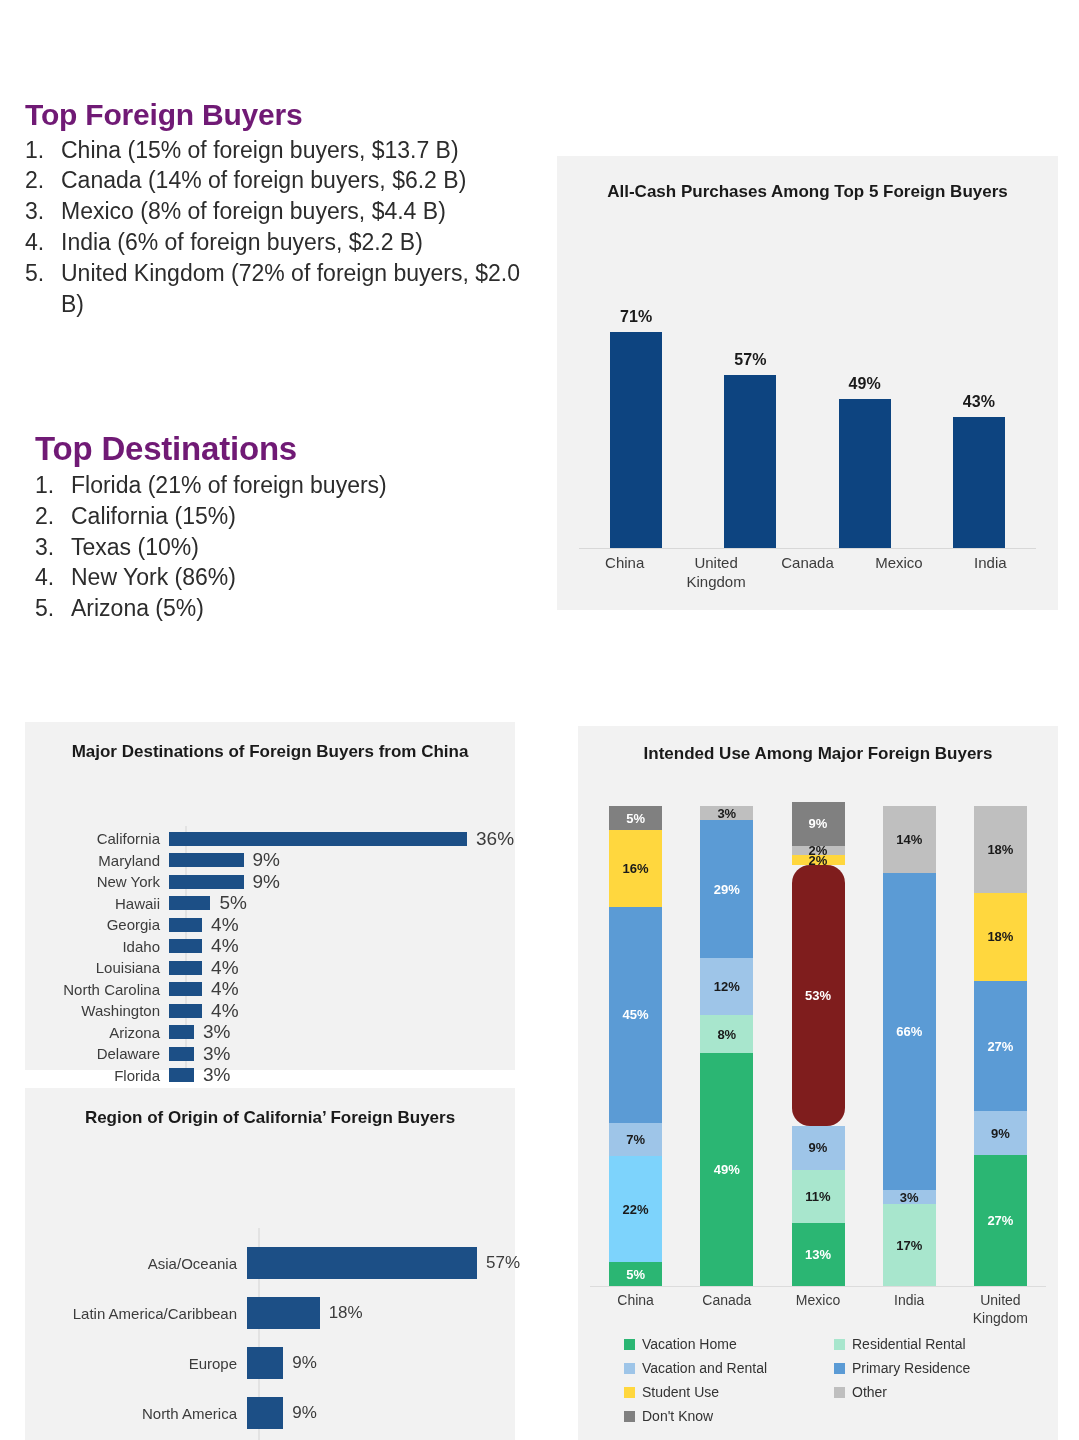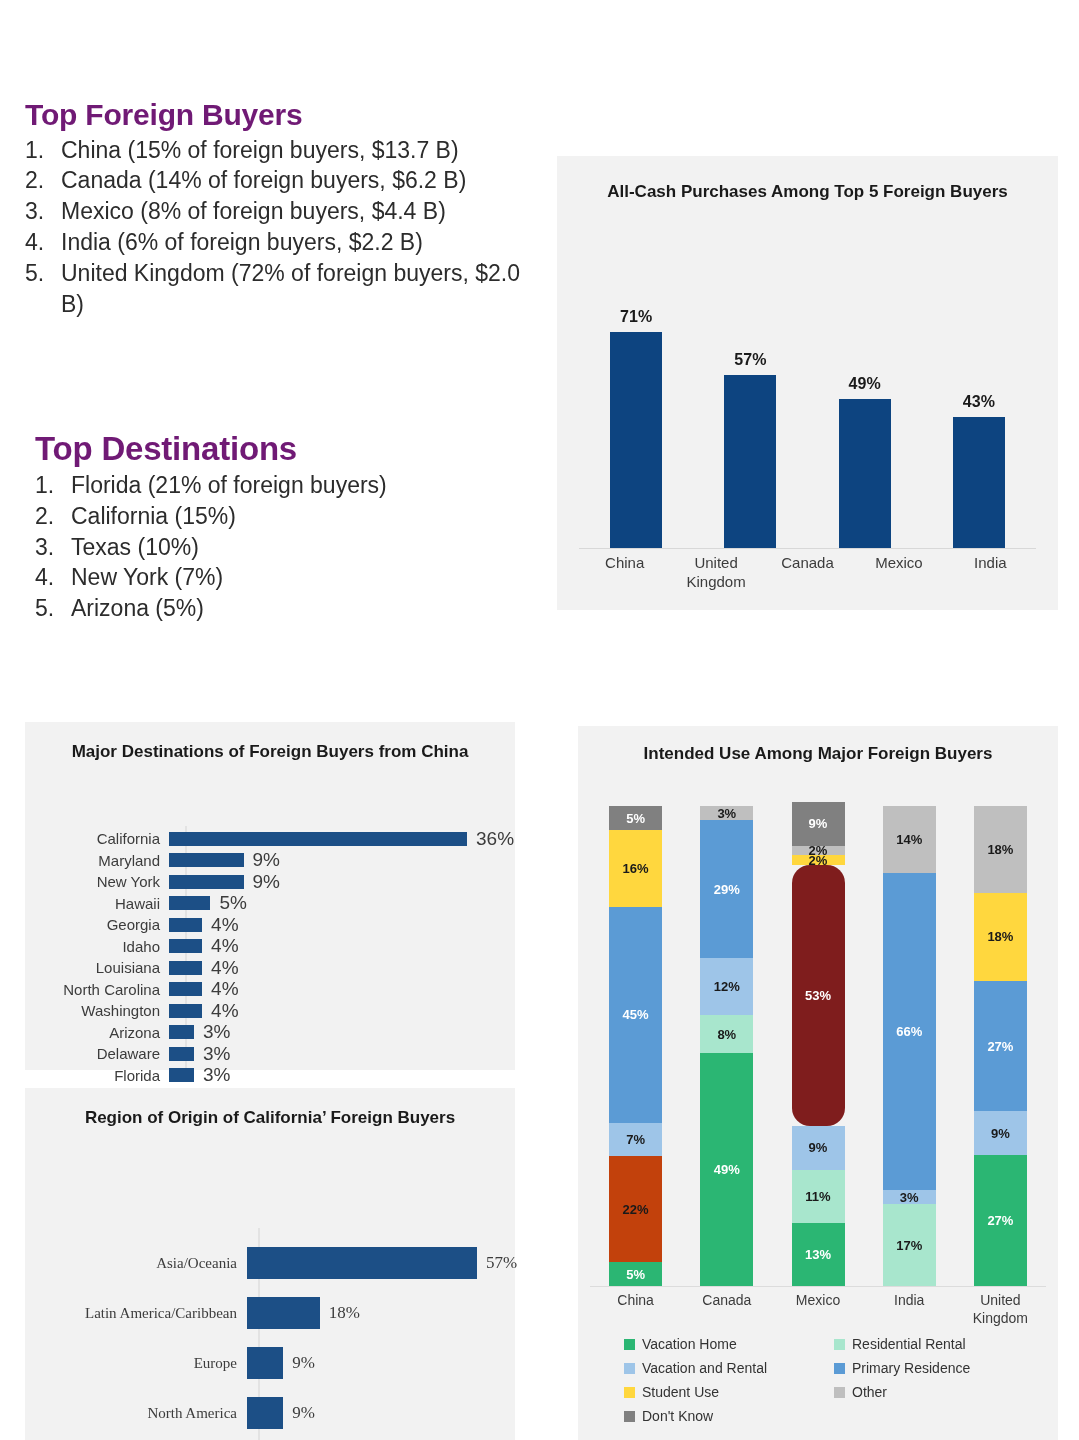--- a/index.html
+++ b/index.html
@@ -95,21 +95,21 @@
 
   #china-dest-card .hbar-wrap{top:106px;left:0;}
   #china-dest-card .hrow{height:21.5px;}
   #china-dest-card .hrow .hlabel{width:135px;padding-right:9px;}
   #china-dest-card .hrow .hbar{height:14px;}
   #china-dest-card .hr-axis{left:160px;top:104px;height:252px;}
 
   #origin-card{left:25px;top:1088px;width:490px;height:352px;}
   #origin-card .card-title{padding-top:18px;}
   #origin-card .hbar-wrap{top:150px;left:0;}
-  #origin-card .hrow{height:50px;font-family:Liberation Serif, serif;}
+  #origin-card .hrow{height:50px;}
   #origin-card .hrow .hlabel{width:212px;padding-right:10px;font-size:15px;}
   #origin-card .hrow .hbar{height:32px;}
   #origin-card .hrow .hval{font-size:17px;}
   #origin-card .hr-axis{left:233px;top:140px;height:268px;}
 
   
   #intended-card{left:578px;top:726px;width:480px;height:714px;}
   #intended-card .card-title{padding-top:16px;}
   .stack-plot{
     position:absolute;left:12px;right:12px;top:68px;height:492px;
@@ -178,21 +178,21 @@
         <li>
           <span class="num">2.</span>
           <span class="body">California (15%)</span>
         </li>
         <li>
           <span class="num">3.</span>
           <span class="body">Texas (10%)</span>
         </li>
         <li>
           <span class="num">4.</span>
-          <span class="body">New York (7%)</span>
+          <span class="body">New York (86%)</span>
         </li>
         <li>
           <span class="num">5.</span>
           <span class="body">Arizona (5%)</span>
         </li>
       </ul>
   </div>
 
   <div class="card" id="allcash-card">
     <div class="card-title">All-Cash Purchases Among Top 5 Foreign Buyers</div>
@@ -353,21 +353,21 @@
 
   <div class="card" id="intended-card">
     <div class="card-title">Intended Use Among Major Foreign Buyers</div>
     <div class="stack-plot" id="intended-plot">
         <div class="stack-col">
           <div class="stack-bar">
             <div class="seg" style="height: 24px; background: rgb(128, 128, 128); color: rgb(255, 255, 255);">5%</div>
             <div class="seg" style="height: 76.8px; background: rgb(255, 215, 62); color: rgb(26, 26, 26);">16%</div>
             <div class="seg" style="height: 216px; background: rgb(91, 155, 213); color: rgb(255, 255, 255);">45%</div>
             <div class="seg" style="height: 33.6px; background: rgb(158, 197, 232); color: rgb(26, 26, 26);">7%</div>
-            <div class="seg" style="height: 105.6px; background: #c2410c; color: rgb(26, 26, 26);">22%</div>
+            <div class="seg" style="height: 105.6px; background: #7dd3fc; color: rgb(26, 26, 26);">22%</div>
             <div class="seg" style="height: 24px; background: rgb(43, 182, 115); color: rgb(255, 255, 255);">5%</div>
           </div>
         </div>
         <div class="stack-col">
           <div class="stack-bar">
             <div class="seg" style="height: 14.2574px; background: rgb(191, 191, 191); color: rgb(26, 26, 26);">3%</div>
             <div class="seg" style="height: 137.822px; background: rgb(91, 155, 213); color: rgb(255, 255, 255);">29%</div>
             <div class="seg" style="height: 57.0297px; background: rgb(158, 197, 232); color: rgb(26, 26, 26);">12%</div>
             <div class="seg" style="height: 38.0198px; background: rgb(168, 230, 205); color: rgb(26, 26, 26);">8%</div>
             <div class="seg" style="height: 232.871px; background: rgb(43, 182, 115); color: rgb(255, 255, 255);">49%</div>

